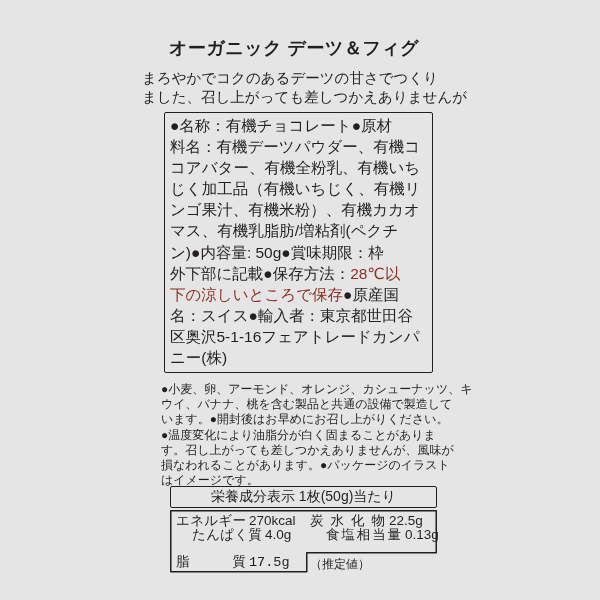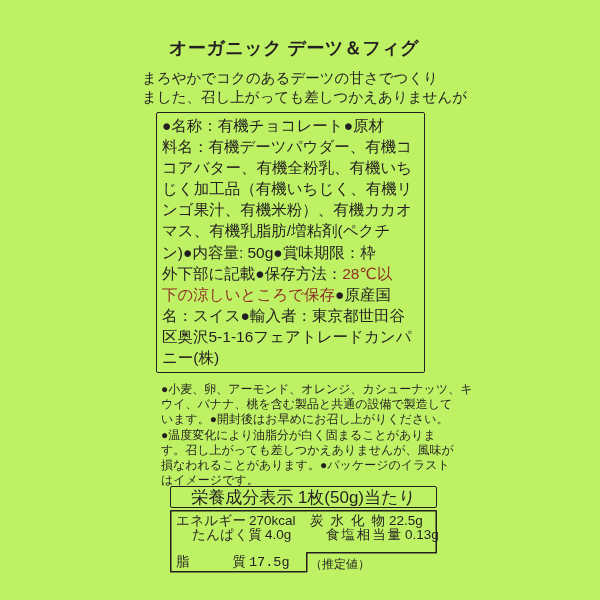--- a/index.html
+++ b/index.html
@@ -1,20 +1,20 @@
 <!DOCTYPE html>
 <html><head>
 <meta charset="utf-8">
 <style>
   html, body { margin: 0; padding: 0; background: #ffffff; }
   .page {
     position: relative;
     width: 600px;
     height: 600px;
-    background: #bef264;
+    background: #e5e5e5;
     color: #231f20;
     font-family: "Liberation Sans", "DejaVu Sans", sans-serif;
     overflow: hidden;
   }
   .title {
     position: absolute;
     left: 169px;
     top: 36px;
     margin: 0;
     font-size: 18px;
@@ -26,21 +26,21 @@
     position: absolute;
     left: 142px;
     top: 69px;
     margin: 0;
     font-size: 14.5px;
     line-height: 18.5px;
     white-space: pre-line;
   }
   .info-box {
     position: absolute;
-    left: 156px;
+    left: 164px;
     top: 112px;
     width: 269px;
     height: 261px;
     border: 1.5px solid #231f20;
     border-radius: 2px;
     box-sizing: border-box;
     padding: 2px 5px;
     overflow: hidden;
   }
   .info-text {
@@ -64,21 +64,21 @@
     left: 170px;
     top: 486px;
     width: 267px;
     height: 22px;
     border: 1.5px solid #231f20;
     border-radius: 2px;
     box-sizing: border-box;
     display: flex;
     align-items: center;
     justify-content: center;
-    font-size: 17px;
+    font-size: 14px;
     white-space: nowrap;
   }
   .nutri-body {
     position: absolute;
     left: 170px;
     top: 510px;
     width: 267px;
     height: 63px;
   }
   .nutri-outline {

